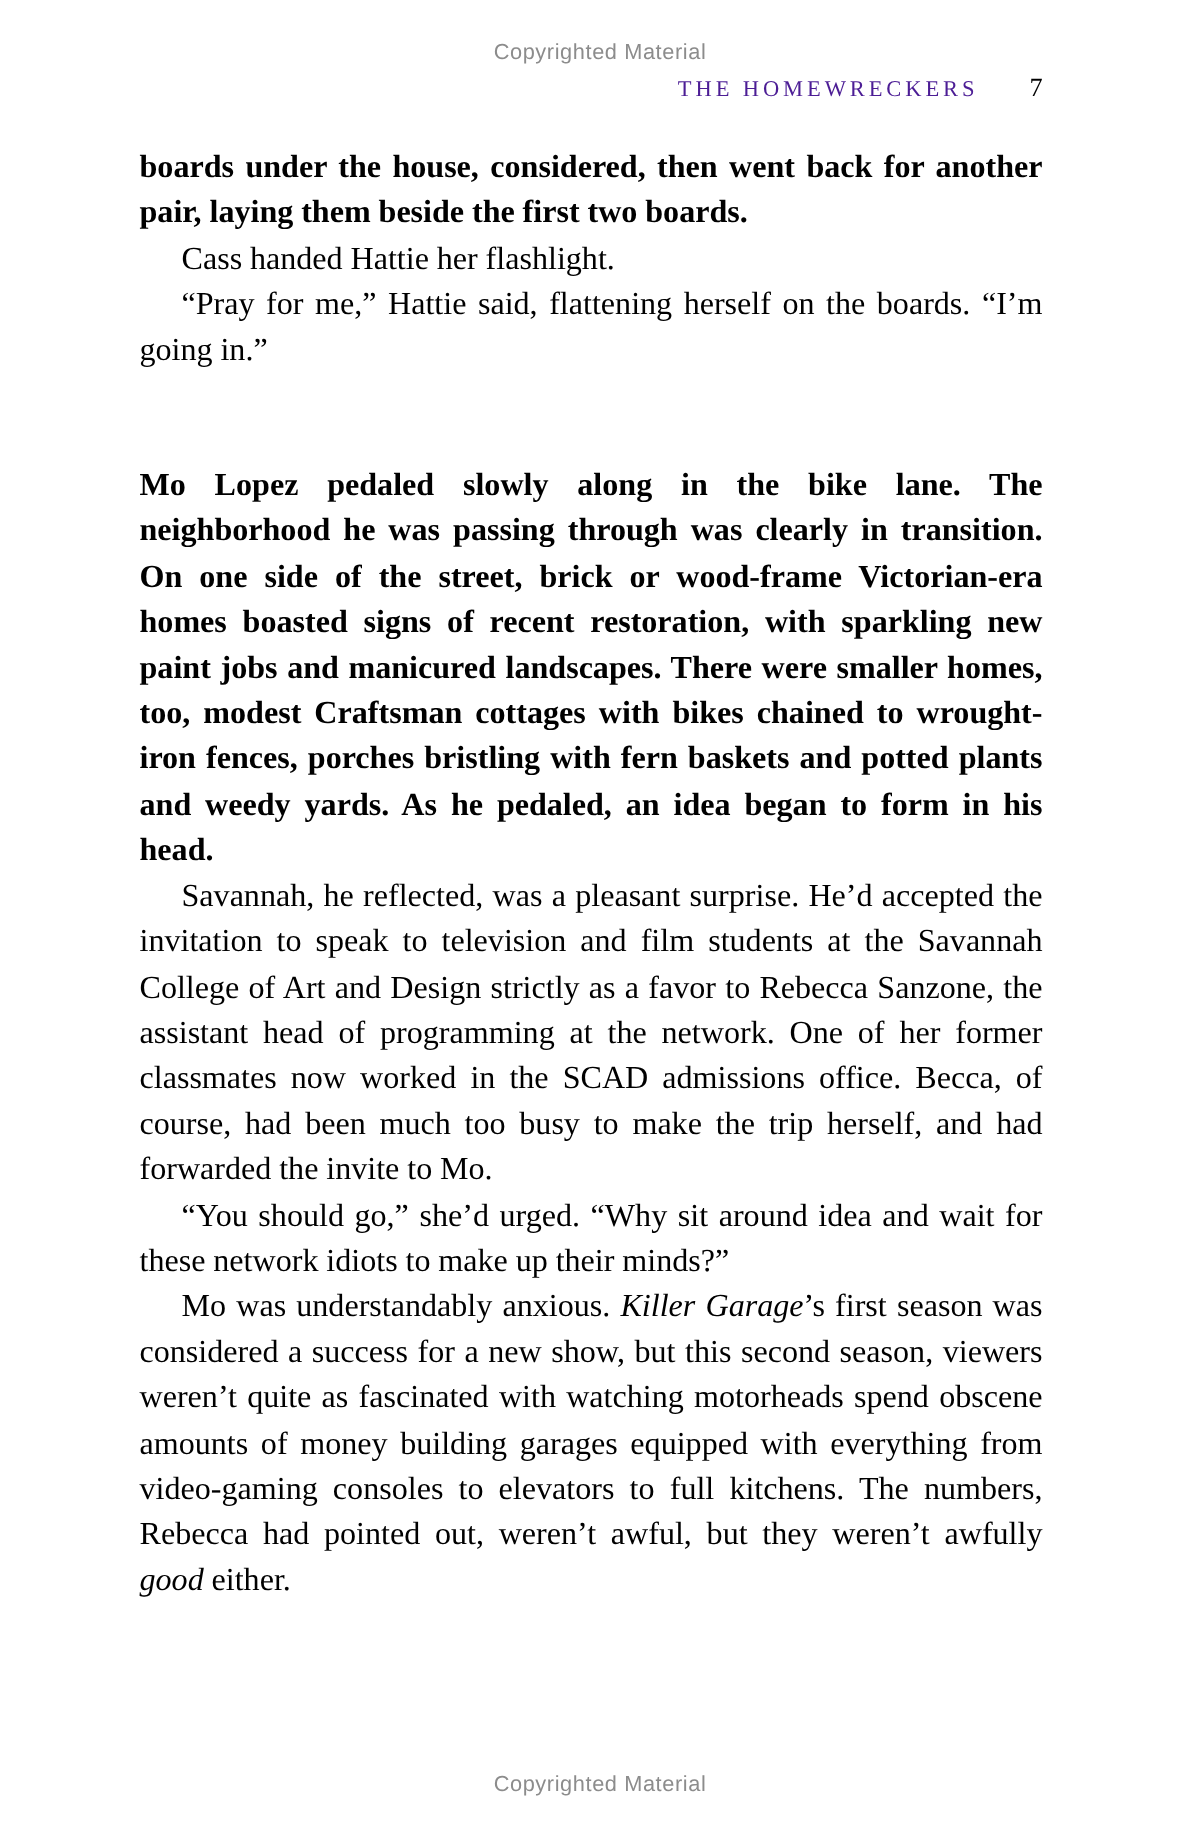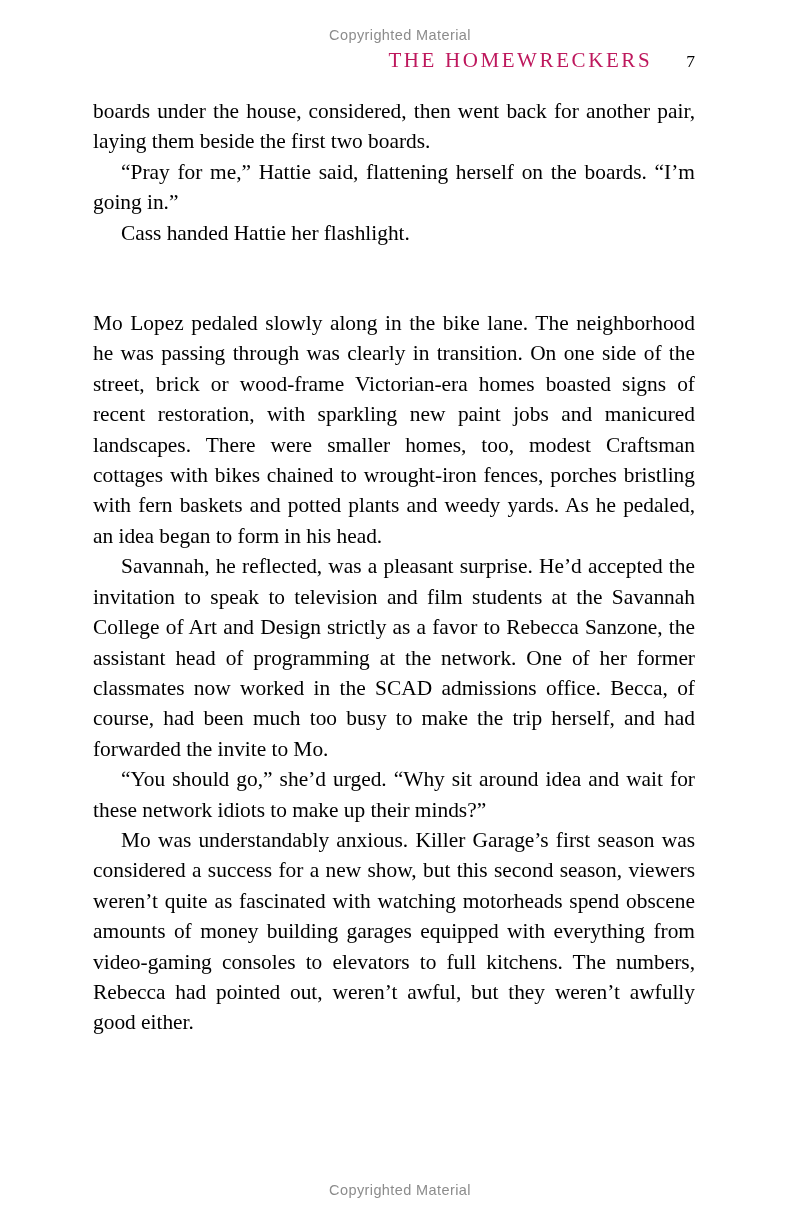--- a/index.html
+++ b/index.html
@@ -43,24 +43,24 @@
     top: 48px;
     left: 93px;
     width: 602px;
     height: 26px;
     display: flex;
     align-items: baseline;
     justify-content: flex-end;
   }
   .running-head-title {
     font-family: "Liberation Serif", "DejaVu Serif", serif;
-    font-size: 21px;
+    font-size: 15px;
     letter-spacing: 2.6px;
     text-transform: uppercase;
-    color: #be185d;
+    color: #4c1d95;
     white-space: nowrap;
   }
   .running-head-folio {
     font-family: "Liberation Serif", "DejaVu Serif", serif;
     font-size: 17.5px;
     color: #000000;
     margin-left: 34px;
     white-space: nowrap;
   }
 
@@ -75,48 +75,48 @@
   .para {
     margin: 0;
     font-size: 21.4px;
     line-height: 30.4px;
     text-align: justify;
     text-justify: inter-word;
     text-indent: 28px;
     hyphens: none;
     word-spacing: -0.1px;
   }
-  .para.no-indent { text-indent: 0; }
+  .para.no-indent { text-indent: 0; font-weight: bold; }
 
   
   .section-break {
     height: 60px;
   }
 
-  .ital { }
+  .ital { font-style: italic; }
 </style>
 </head>
 <body>
 
 <div class="page">
 
   <div class="watermark watermark-top">Copyrighted Material</div>
 
   <div class="running-head">
     <span class="running-head-title">THE HOMEWRECKERS</span>
     <span class="running-head-folio">7</span>
   </div>
 
   <div class="textblock">
 
     <p class="para no-indent">boards under the house, considered, then went back for another pair, laying them beside the first two boards.</p>
 
+    <p class="para">Cass handed Hattie her flashlight.</p>
+
     <p class="para">“Pray for me,” Hattie said, flattening herself on the boards. “I’m going in.”</p>
-
-    <p class="para">Cass handed Hattie her flashlight.</p>
 
     <div class="section-break"></div>
 
     <p class="para no-indent">Mo Lopez pedaled slowly along in the bike lane. The neighborhood he was passing through was clearly in transition. On one side of the street, brick or wood-frame Victorian-era homes boasted signs of recent restoration, with sparkling new paint jobs and manicured landscapes. There were smaller homes, too, modest Craftsman cottages with bikes chained to wrought-iron fences, porches bristling with fern baskets and potted plants and weedy yards. As he pedaled, an idea began to form in his head.</p>
 
     <p class="para">Savannah, he reflected, was a pleasant surprise. He’d accepted the invitation to speak to television and film students at the Savannah College of Art and Design strictly as a favor to Rebecca Sanzone, the assistant head of programming at the network. One of her former classmates now worked in the SCAD admissions office. Becca, of course, had been much too busy to make the trip herself, and had forwarded the invite to Mo.</p>
 
     <p class="para">“You should go,” she’d urged. “Why sit around idea and wait for these network idiots to make up their minds?”</p>
 
 

